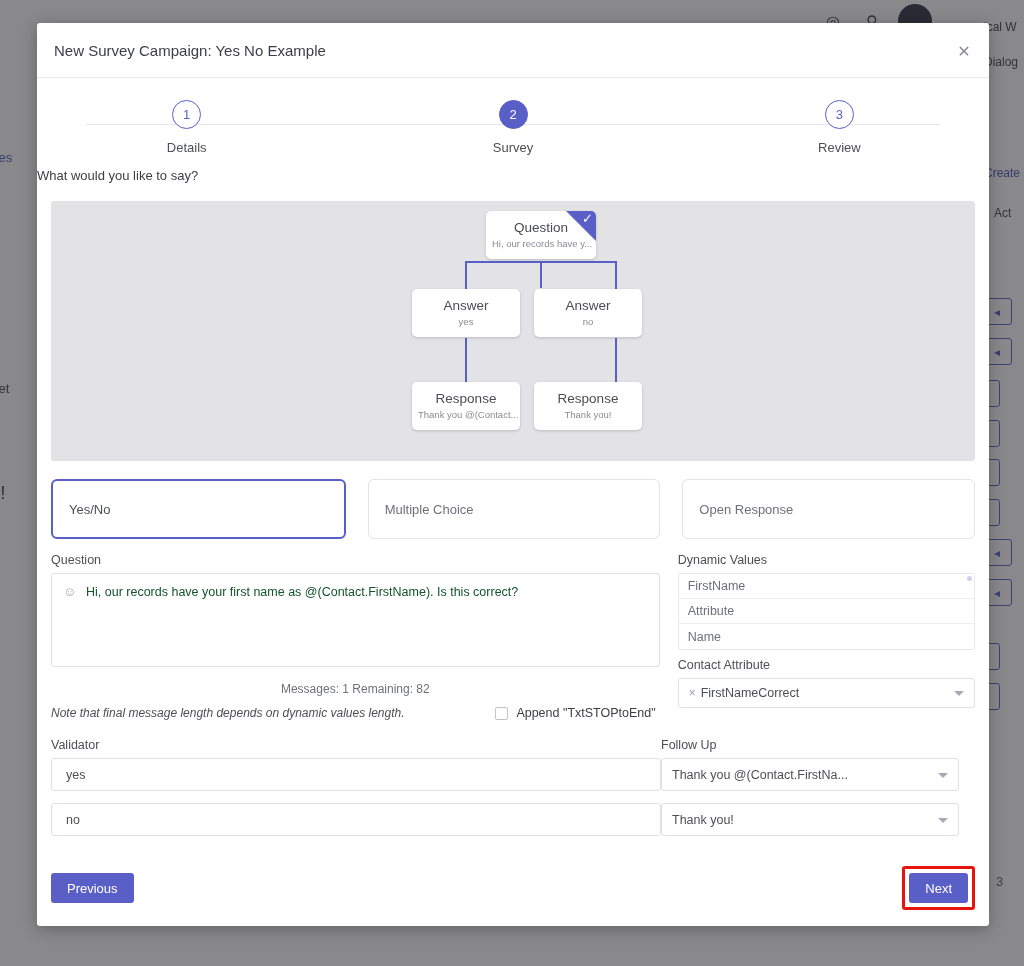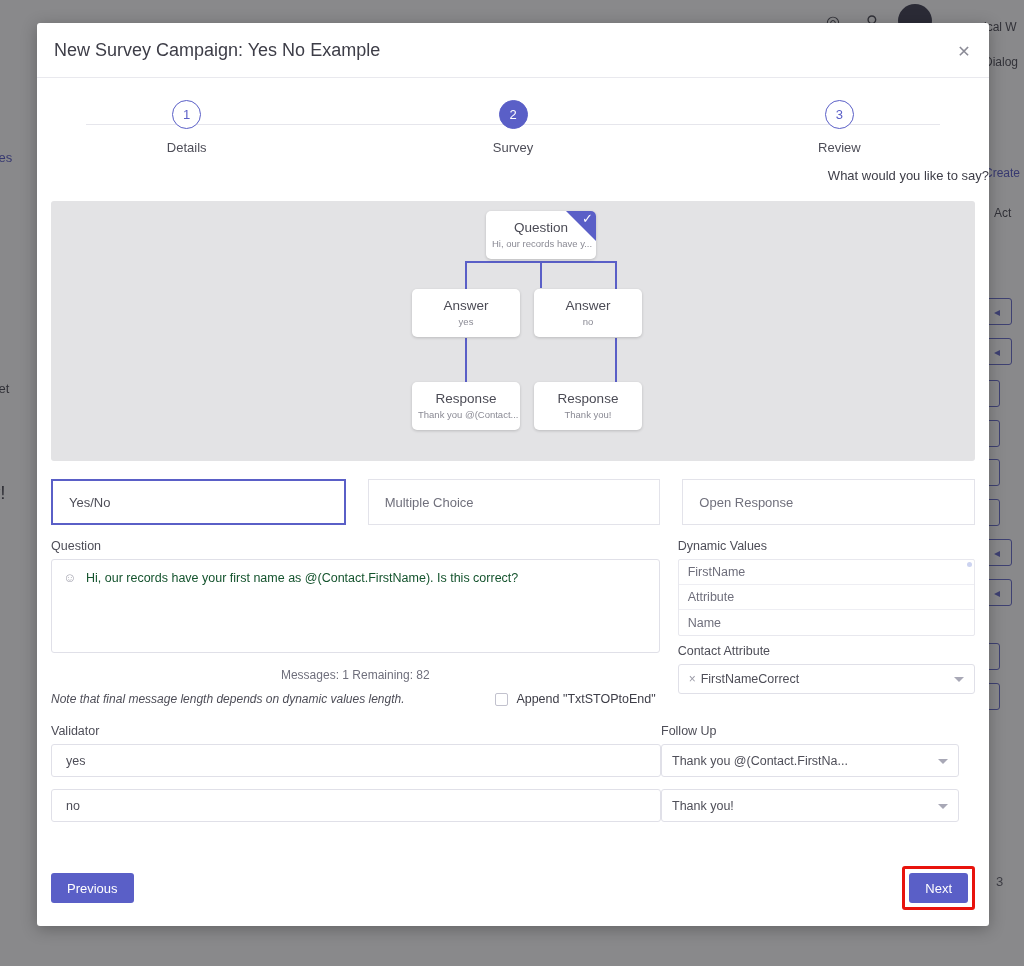--- a/index.html
+++ b/index.html
@@ -80,21 +80,21 @@
     overflow: hidden;
   }
   .modal-header {
     position: relative;
     height: 55px;
     border-bottom: 1px solid #e9e9ee;
     display: flex; align-items: center;
   }
   .modal-title {
     margin-left: 17px;
-    font-size: 18px; color: #3d3d47;
+    font-size: 15px; color: #3d3d47;
   }
   .modal-close {
     position: absolute; right: 14px; top: 17px;
     width: 22px; height: 22px;
     display: flex; align-items: center; justify-content: center;
     color: #8b8b96; font-size: 16px; cursor: pointer;
     background: none; border: none; padding: 0;
     font-family: "Liberation Sans", sans-serif;
   }
 
@@ -126,23 +126,22 @@
   .step.active .circle {
     background: #5a5fc7; color: #ffffff; border-color: #5a5fc7;
   }
   .step .step-label {
     margin-top: 11px;
     font-size: 13px; color: #4e4e58;
   }
 
   
   .prompt {
-    text-align: right; font-size: 13px; color: #3d3d47;
+    text-align: left; font-size: 13px; color: #3d3d47;
     margin-top: 6px;
-    margin-left: 24px;
   }
 
   
   .diagram {
     position: relative;
     margin: 18px 14px 0 14px;
     height: 260px;
     background: #e3e3e5;
     border-radius: 3px;
     overflow: hidden;
@@ -179,23 +178,23 @@
     color: #ffffff; font-size: 13px; line-height: 13px;
   }
   .edge { position: absolute; background: #5a5fc7; }
 
   
   .tabs {
     display: flex; gap: 22px;
     margin: 18px 14px 0 14px;
   }
   .tab {
-    flex: 1; height: 46px;
+    flex: 1; height: 60px;
     border: 1px solid #e3e3ea;
-    border-radius: 0;
+    border-radius: 6px;
     display: flex; align-items: center;
     padding-left: 16px;
     font-size: 13px; color: #70707c;
     background: #ffffff; cursor: pointer;
   }
   .tab.selected {
     border: 2px solid #5a5fc7;
     color: #4e4e58;
   }
 

